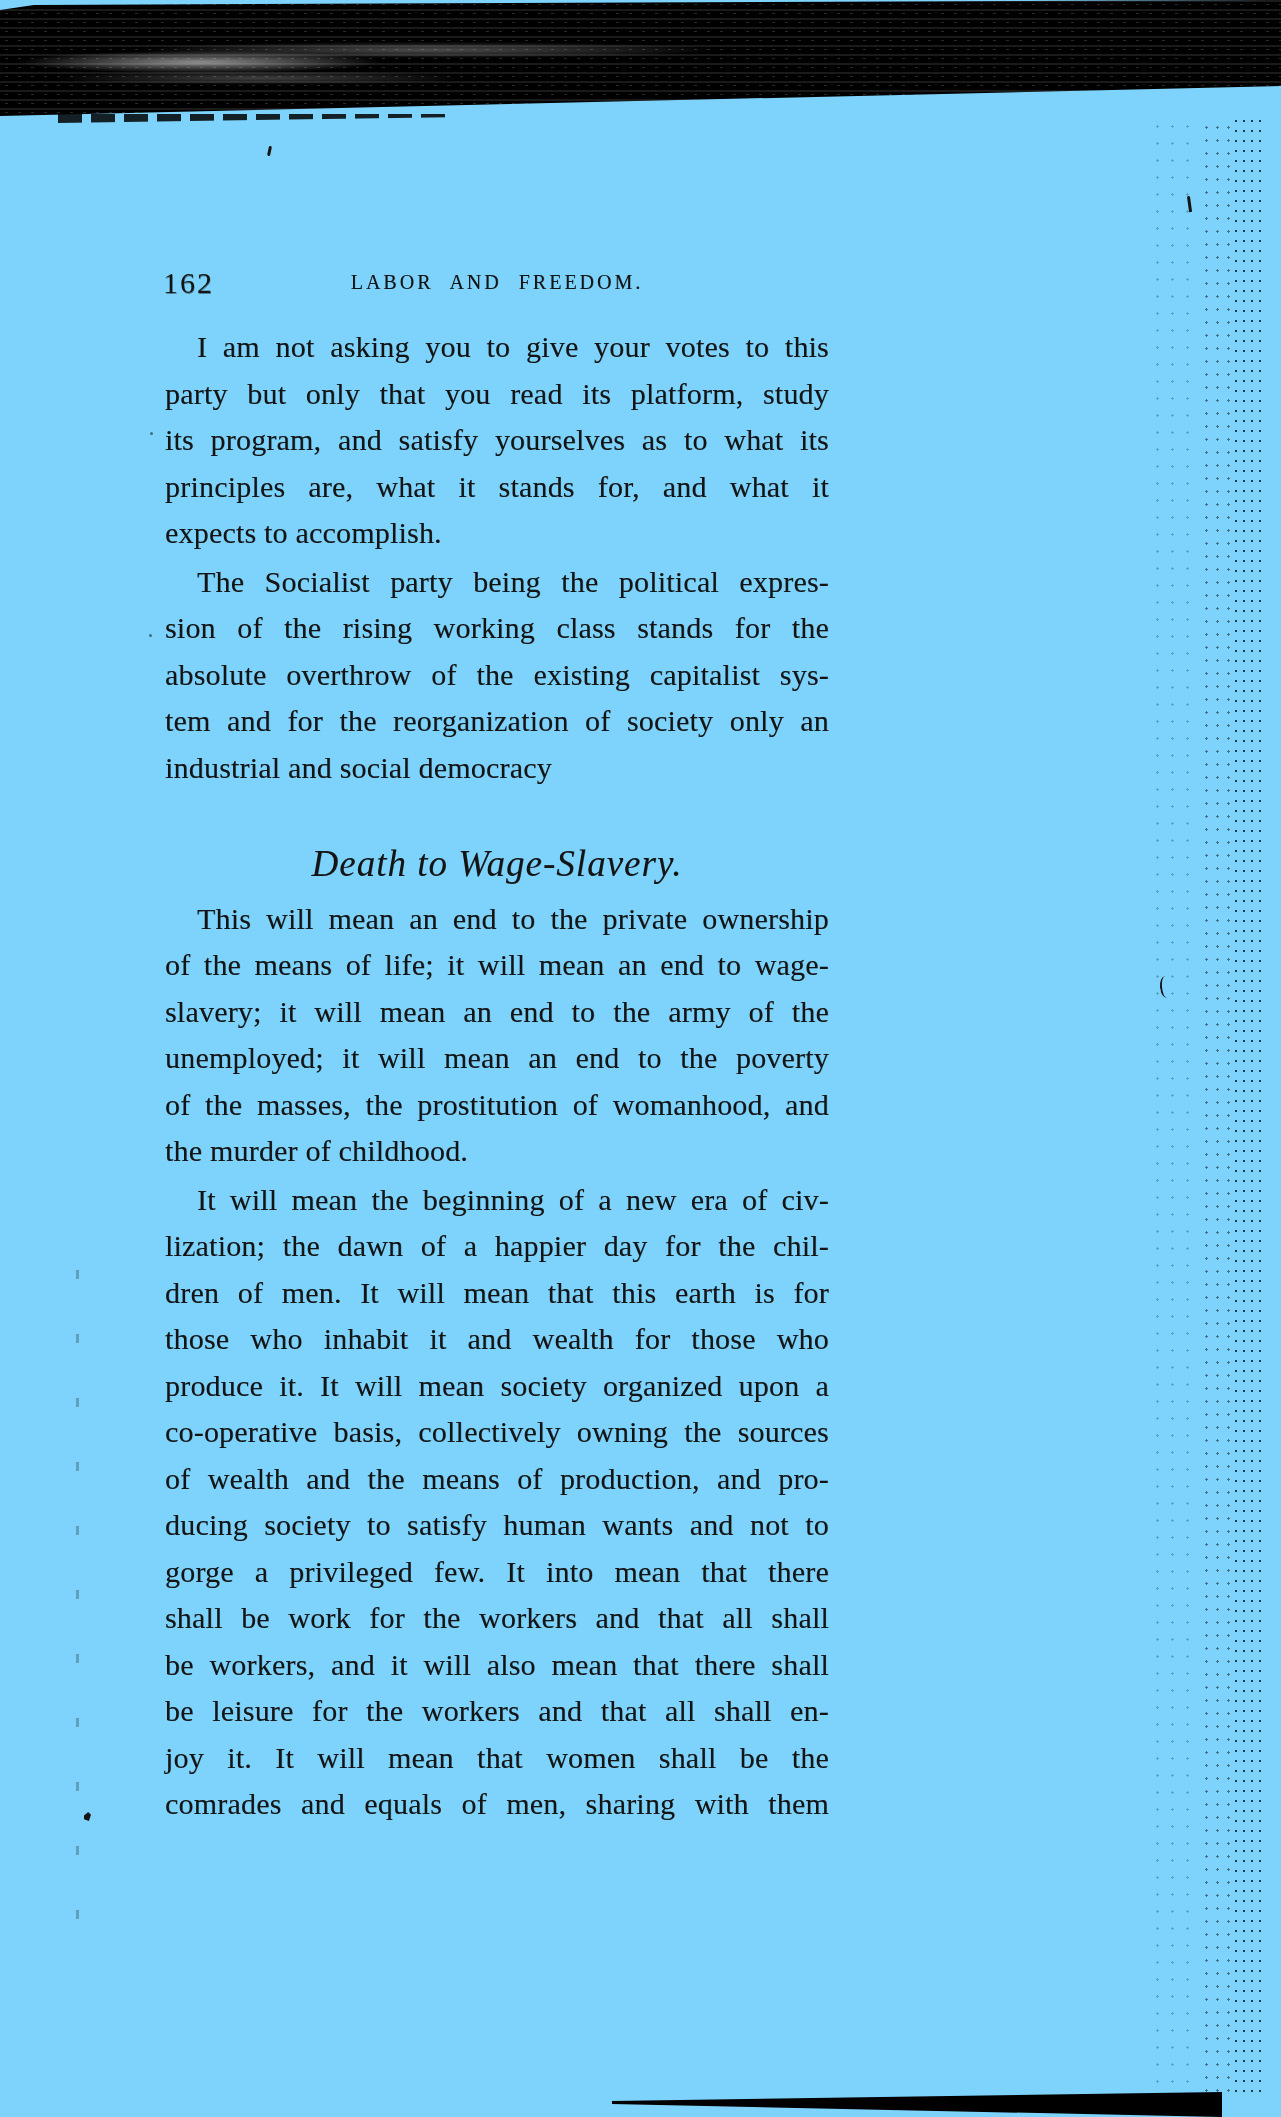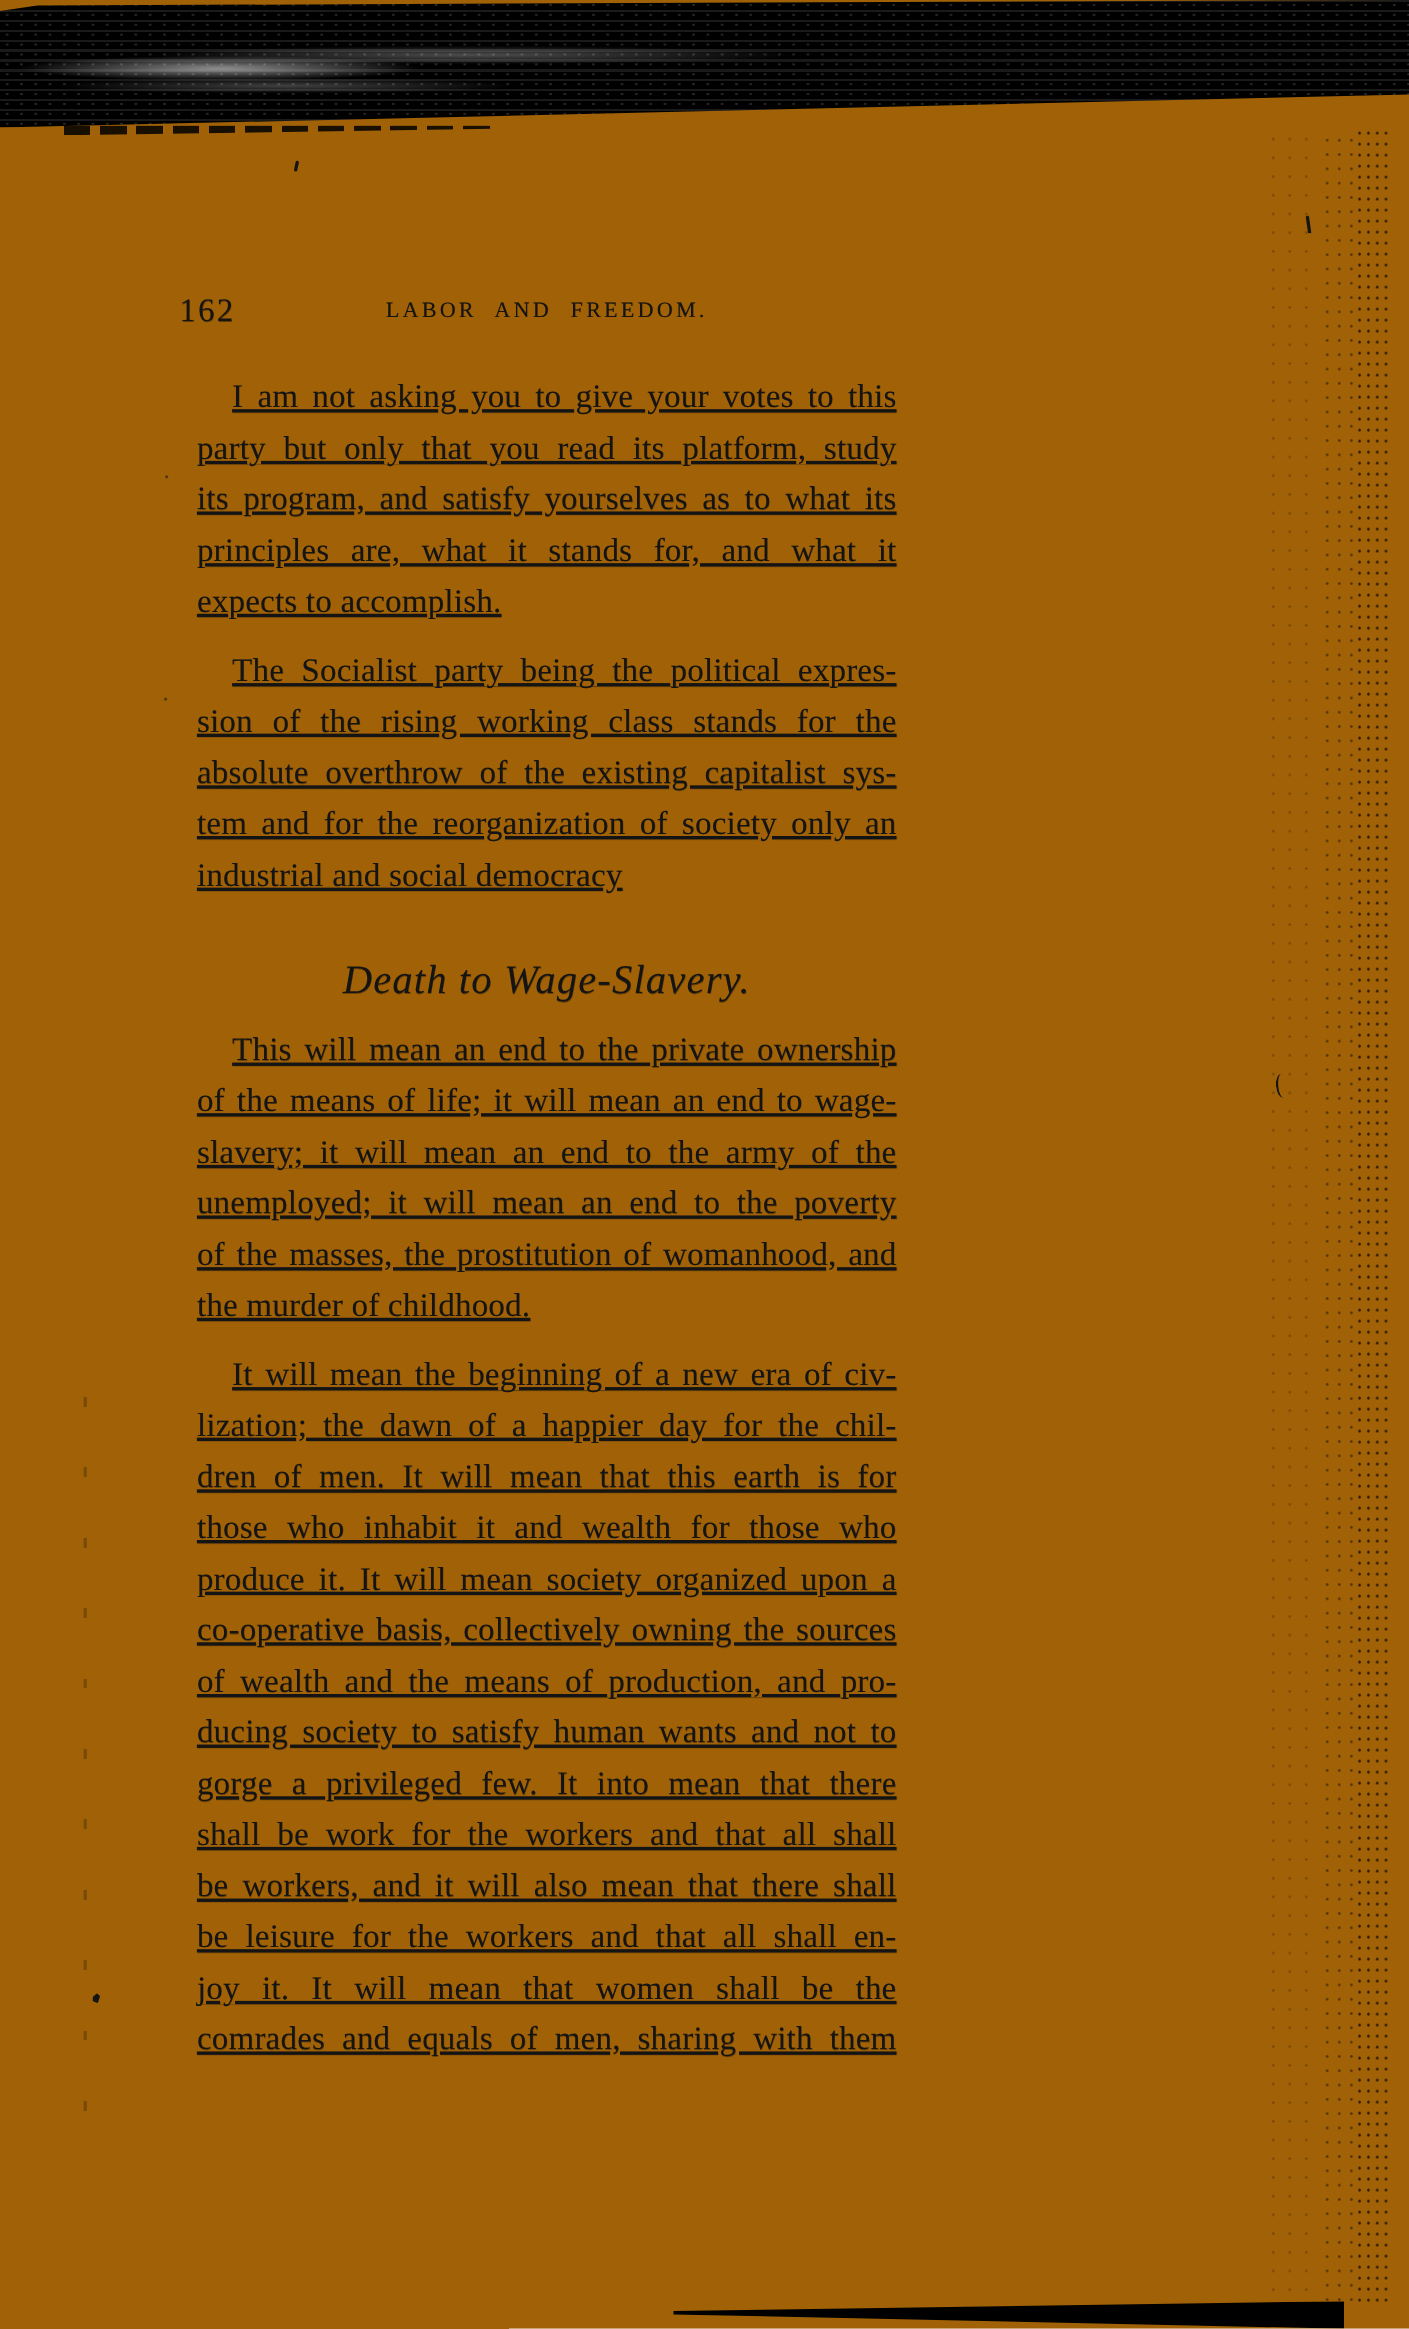--- a/index.html
+++ b/index.html
@@ -1,16 +1,16 @@
 <!DOCTYPE html>
 <html><head>
 <meta charset="utf-8">
 <style>
   html,body{margin:0;padding:0;background:#ffffff;}
-  #page{position:relative;width:1281px;height:2117px;background:#a16207;overflow:hidden;
+  #page{position:relative;width:1281px;height:2117px;background:#7dd3fc;overflow:hidden;
         font-family:"Liberation Serif", serif;color:#141414;}
 
   
   .top-band{position:absolute;left:0;top:0;width:1281px;height:122px;
     background:
       radial-gradient(ellipse 260px 16px at 200px 62px, rgba(255,255,255,.55), rgba(255,255,255,0) 70%),
       radial-gradient(ellipse 420px 12px at 430px 50px, rgba(255,255,255,.30), rgba(255,255,255,0) 70%),
       radial-gradient(ellipse 300px 10px at 260px 78px, rgba(255,255,255,.25), rgba(255,255,255,0) 70%),
       repeating-linear-gradient(180deg, rgba(255,255,255,.10) 0 2px, rgba(0,0,0,0) 2px 9px),
       #000;
@@ -49,21 +49,21 @@
   .runhead{position:absolute;left:163px;top:266px;width:668px;height:42px;}
   .pagenum{position:absolute;left:0;top:0;font-size:30px;letter-spacing:2px;
     text-shadow:.5px .5px 0 rgba(0,0,0,.4);}
   .runtitle{position:absolute;left:50%;top:5px;transform:translateX(-50%);
     font-size:20px;letter-spacing:3px;word-spacing:9px;white-space:nowrap;
     text-shadow:.4px .4px 0 rgba(0,0,0,.4);}
 
   .page-text{position:absolute;left:163px;top:322px;width:668px;
     font-size:30px;letter-spacing:.2px;
     text-shadow:.4px .4px 0 rgba(0,0,0,.32);}
-  .para{margin:16px;padding:0;text-decoration:underline;}
+  .para{margin:2px;padding:0;}
   .line{display:block;height:46.5px;line-height:46.5px;white-space:nowrap;
     text-align:justify;text-align-last:justify;}
   .line.last{text-align:left;text-align-last:left;white-space:normal;}
   .line.first{padding-left:32px;}
   .heading{height:46.5px;line-height:46.5px;margin-top:50px;margin-bottom:8px;
     font-style:italic;font-size:37px;text-align:center;text-align-last:center;letter-spacing:1px;}
 </style>
 </head>
 <body>
 

